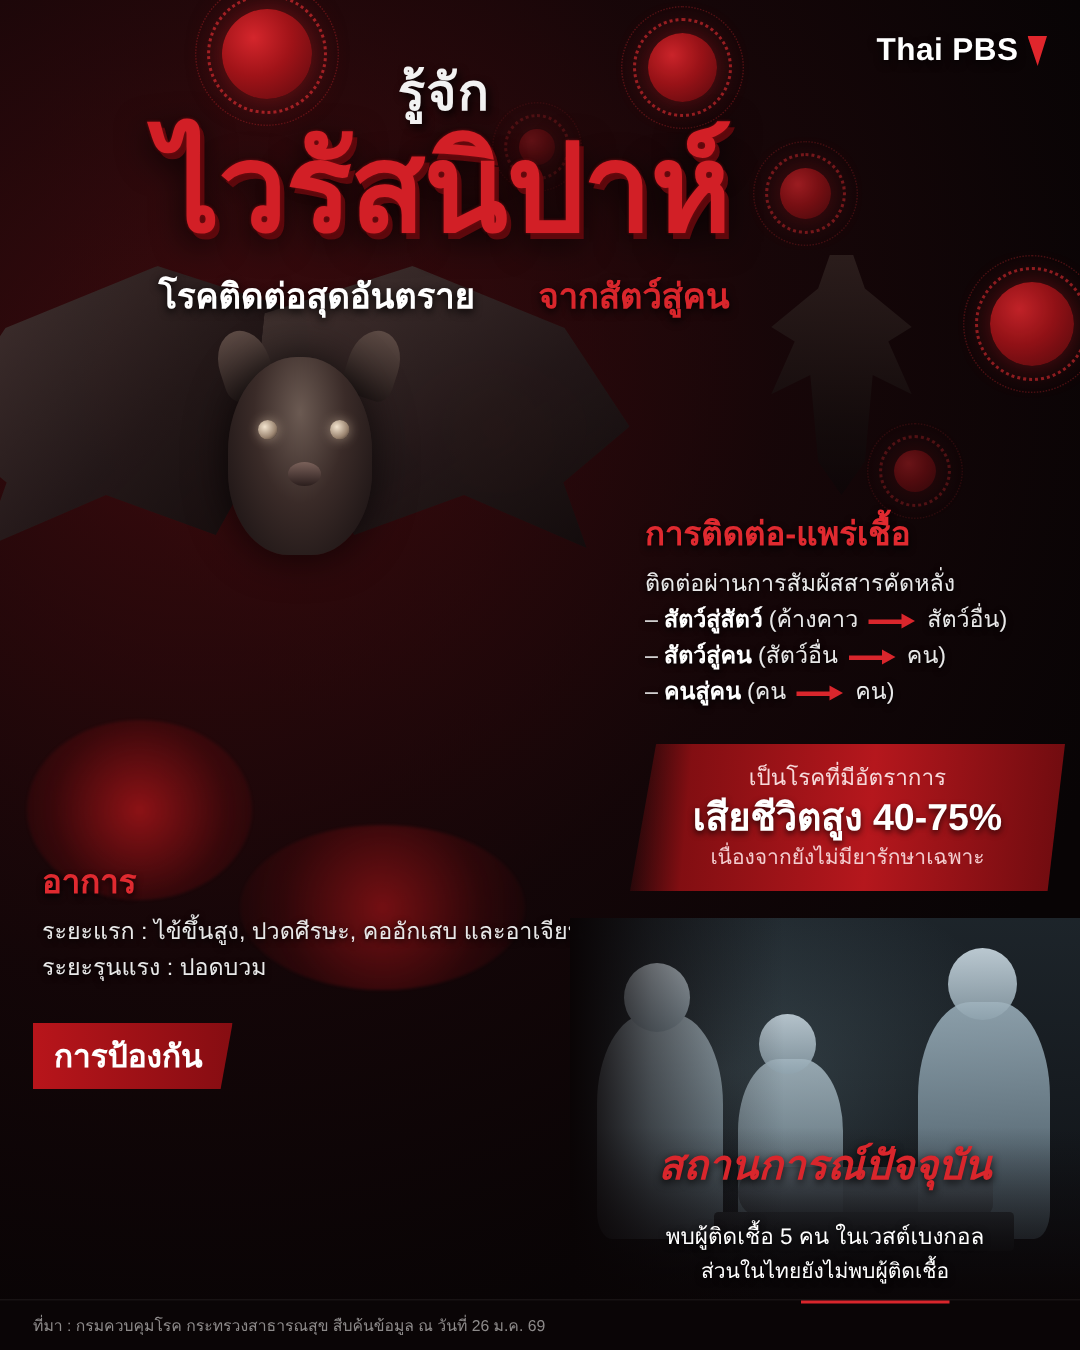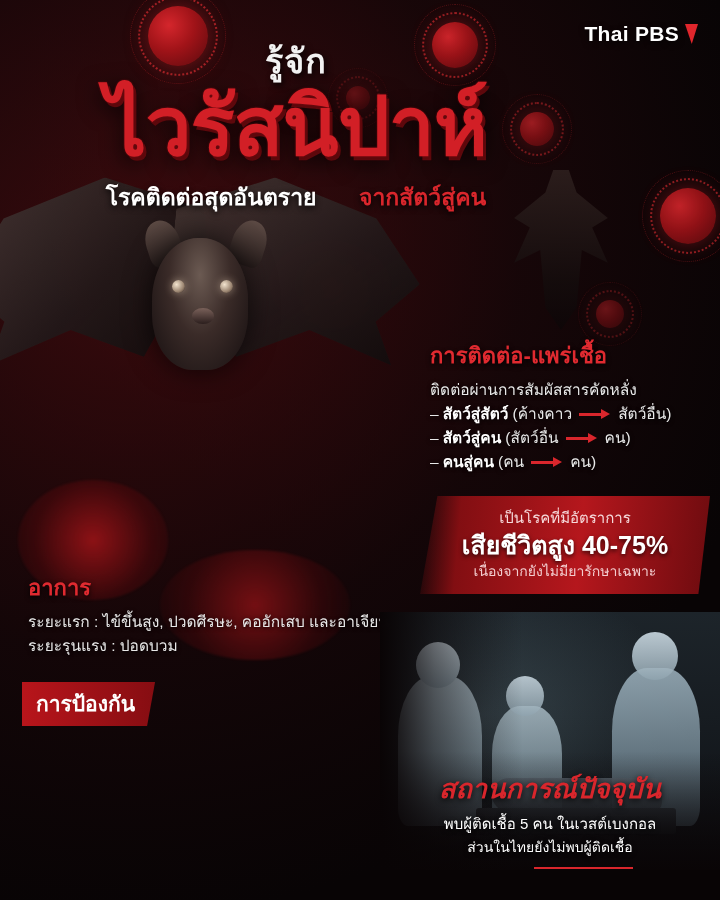--- a/index.html
+++ b/index.html
@@ -251,21 +251,21 @@
     border-radius:18px 10px 10px 18px;
     opacity:.9;
   }
   #situation {
     position:absolute; right:10px; bottom:42px; width:320px; text-align:center; z-index:5;
   }
   #situation .title {
     font-size:27px; font-weight:bold; color:#d9262c; font-style:italic;
     text-shadow:0 2px 6px rgba(0,0,0,.95);
   }
-  #situation .l1 { font-size:15px; color:#ffffff; margin-top:2px; text-shadow:0 1px 5px rgba(0,0,0,1);text-align:center; }
+  #situation .l1 { font-size:15px; color:#ffffff; margin-top:14px; text-shadow:0 1px 5px rgba(0,0,0,1);text-align:center; }
   #situation .l2 { font-size:14px; color:#ffffff; text-shadow:0 1px 5px rgba(0,0,0,1); }
   #situation .l2 .ul { border-bottom:2px solid #d9262c; padding-bottom:12px; }
 
   
   #footer {
     position:absolute; left:0; bottom:0; width:720px; height:34px;
     background:#0a0506;
     display:flex; align-items:center; padding-left:22px;
     border-top:1px solid rgba(255,255,255,0.06);
   }
@@ -367,14 +367,17 @@
     <div class="patient"></div>
     <div class="stretcher"></div>
   </div>
 
   <div id="situation">
     <div class="title">สถานการณ์ปัจจุบัน</div>
     <div class="l1">พบผู้ติดเชื้อ 5 คน ในเวสต์เบงกอล</div>
     <div class="l2"><span>ส่วนในไทย</span><span class="ul">ยังไม่พบผู้ติดเชื้อ</span></div>
   </div>
 
+  <div id="footer">
+    <span>ที่มา : กรมควบคุมโรค กระทรวงสาธารณสุข สืบค้นข้อมูล ณ วันที่ 26 ม.ค. 69</span>
+  </div>
 
 </div>
 
 </body></html>

